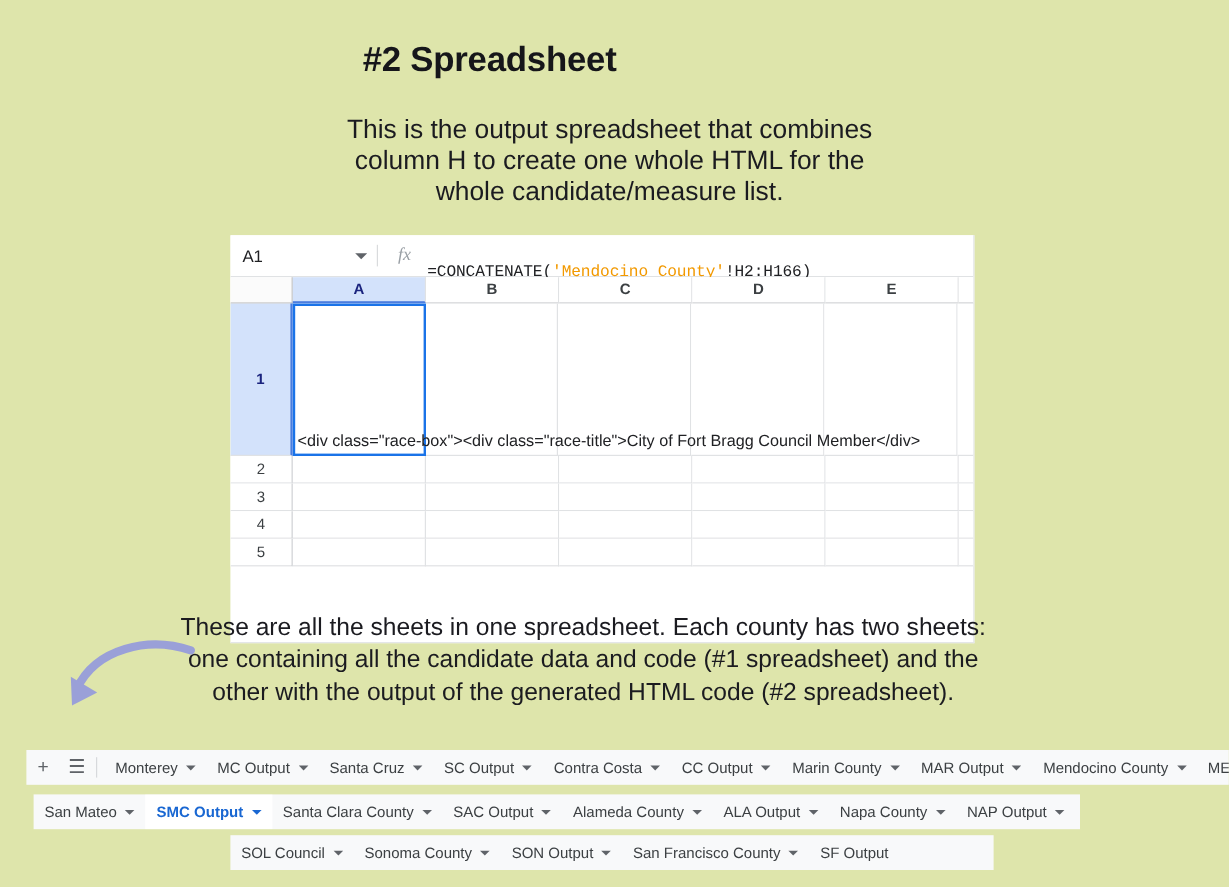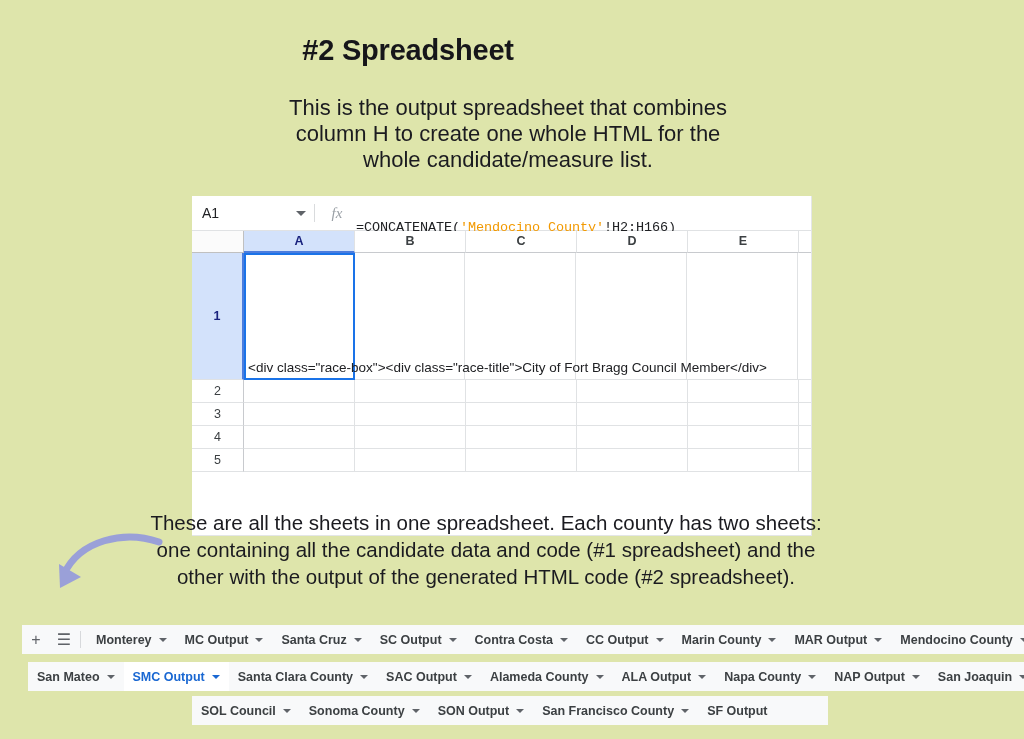--- a/index.html
+++ b/index.html
@@ -211,21 +211,21 @@
     height: 29px;
     background: #f8f9fa;
     display: flex;
     align-items: center;
     font-size: 12.5px;
     color: #3c4043;
     white-space: nowrap;
     overflow: hidden;
   }
   .tabstrip.r1 { left: 22px;  top: 625px; width: 1002px; }
-  .tabstrip.r2 { left: 28px;  top: 662px; width: 996px;  }
+  .tabstrip.r2 { left: 28px;  top: 662px; width: 872px;  }
   .tabstrip.r3 { left: 192px; top: 696px; width: 636px;  }
 
   .tab-ctl {
     flex: 0 0 auto;
     width: 28px;
     text-align: center;
     color: #5f6368;
     font-size: 16px;
     line-height: 29px;
   }
@@ -235,21 +235,20 @@
     height: 17px;
     background: #d7d9dc;
     margin: 0 6px 0 2px;
   }
   .tab {
     flex: 0 0 auto;
     display: flex;
     align-items: center;
     height: 29px;
     padding: 0 9px;
-    font-weight: bold;
   }
   .tab.active {
     background: #ffffff;
     color: #1967d2;
     font-weight: bold;
   }
   .tab-label { margin-right: 7px; }
   .tab-caret {
     width: 0; height: 0;
     border-left: 4px solid transparent;

